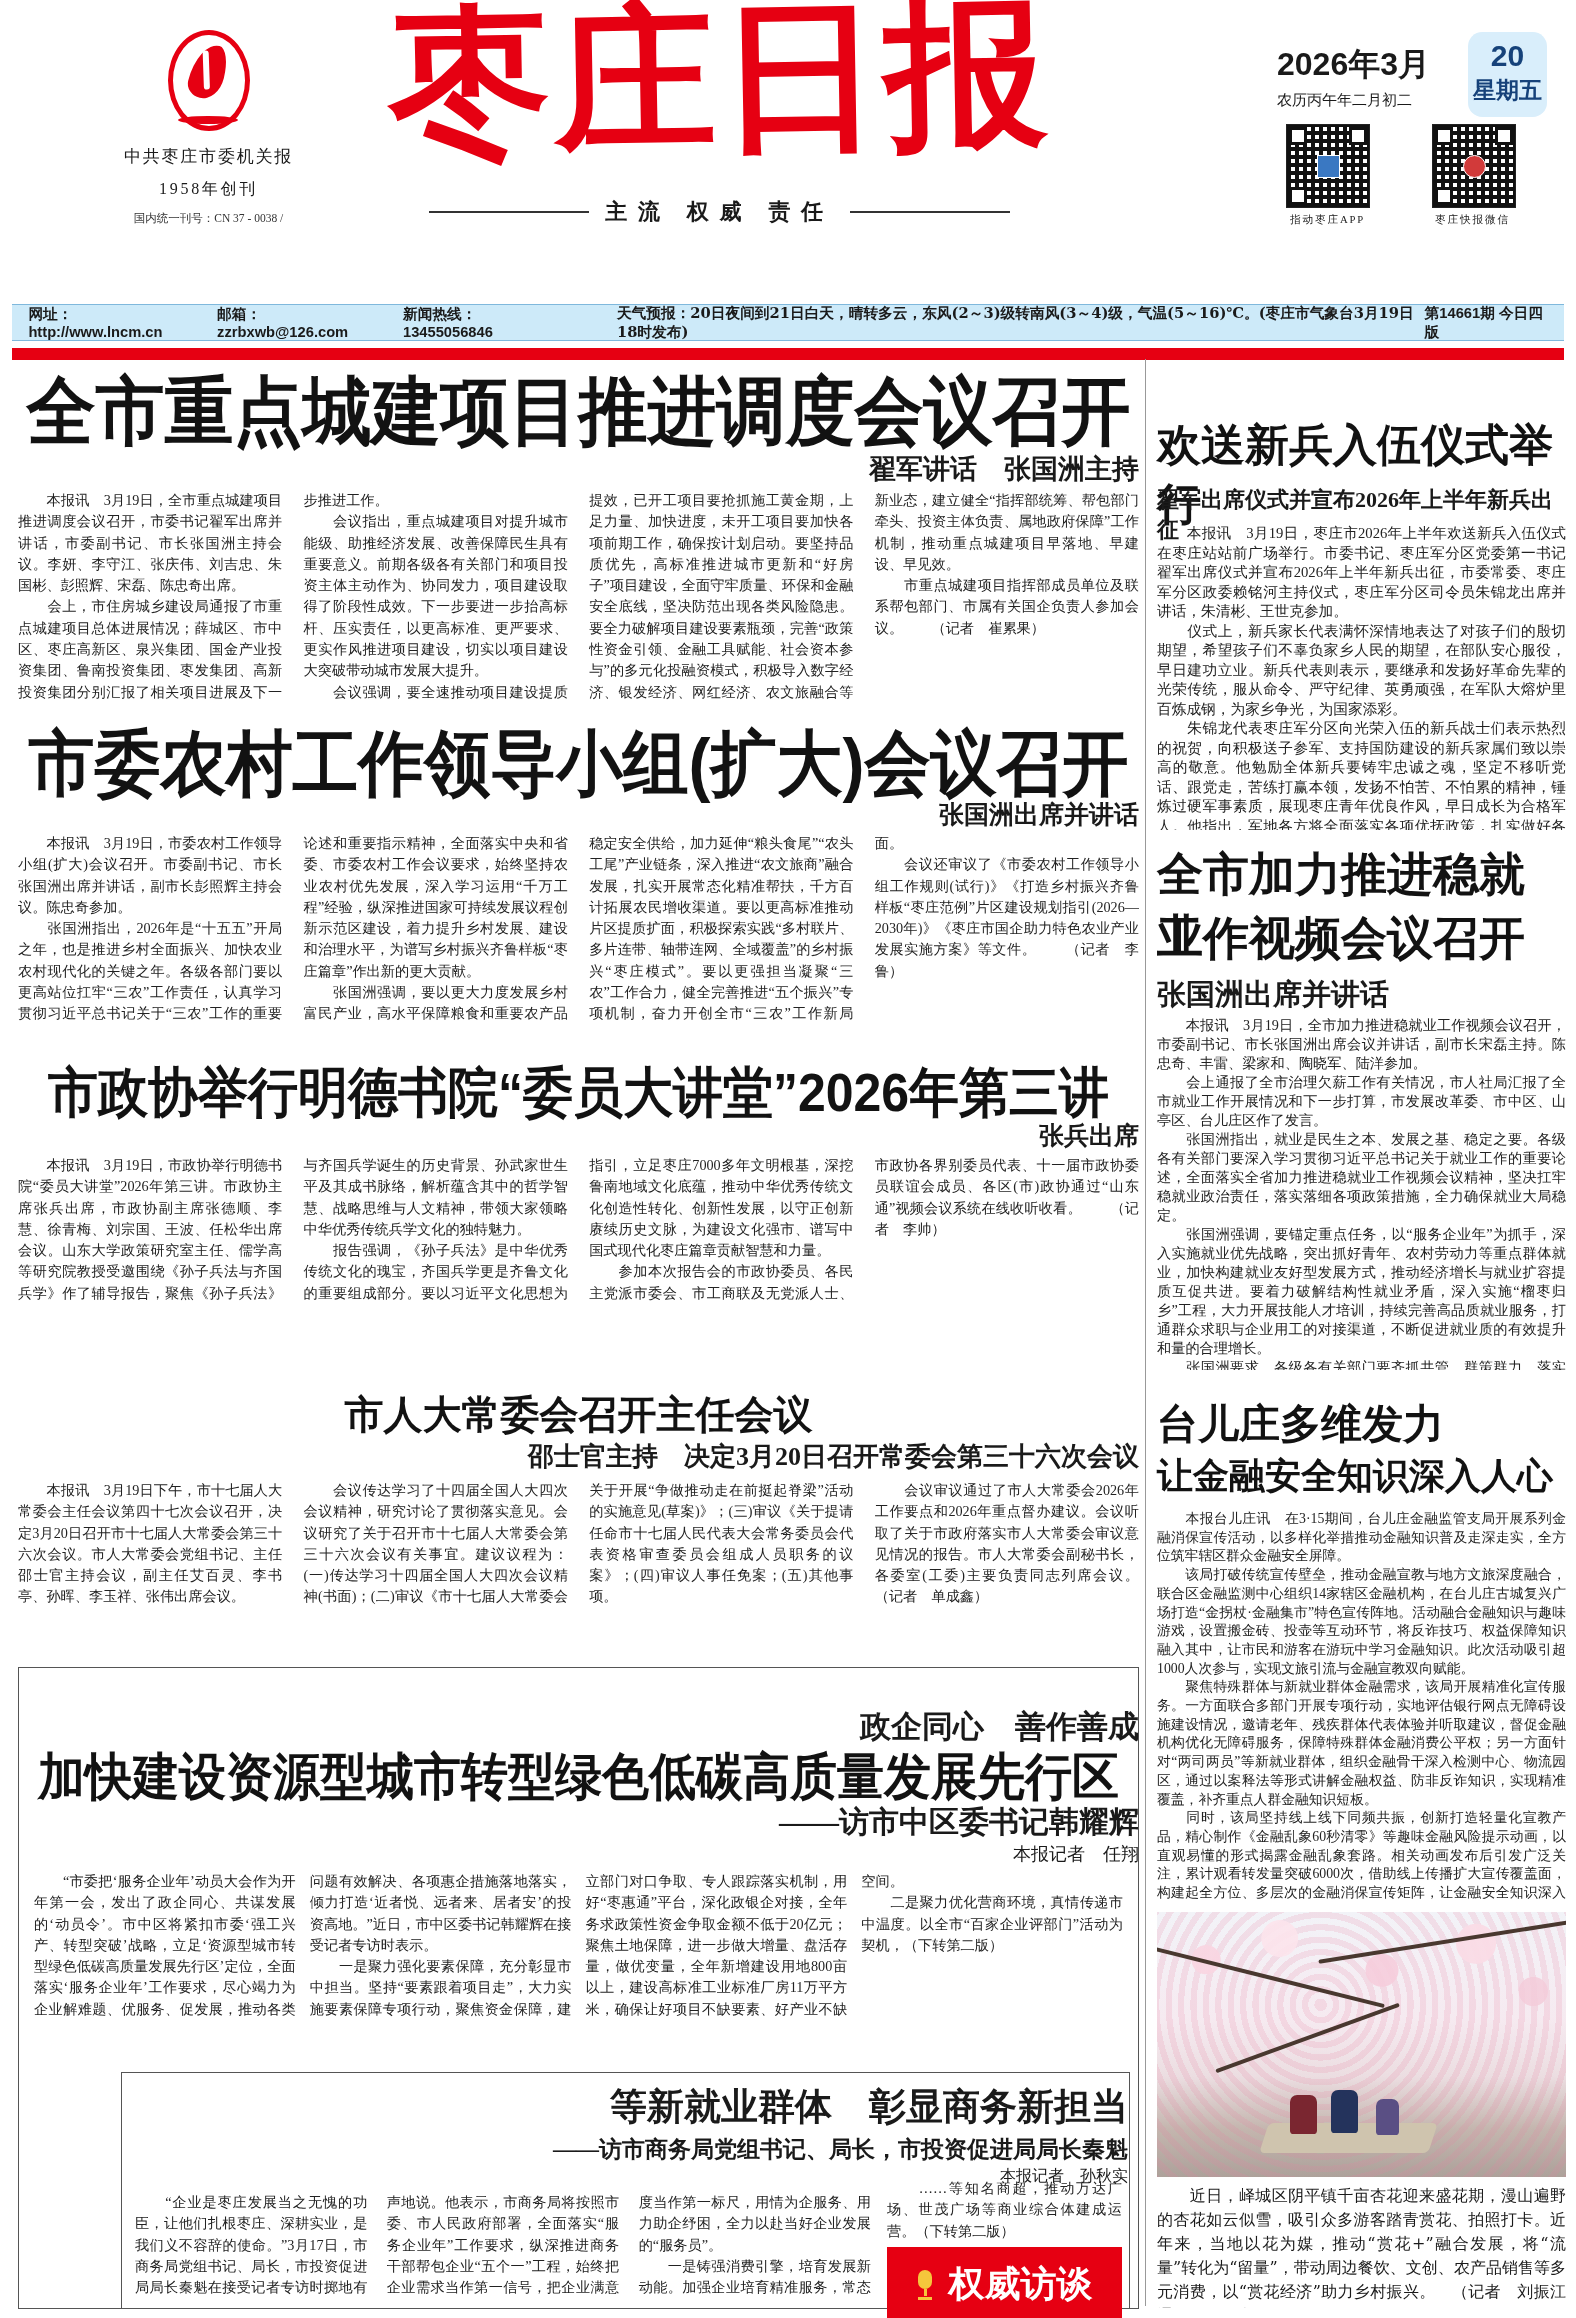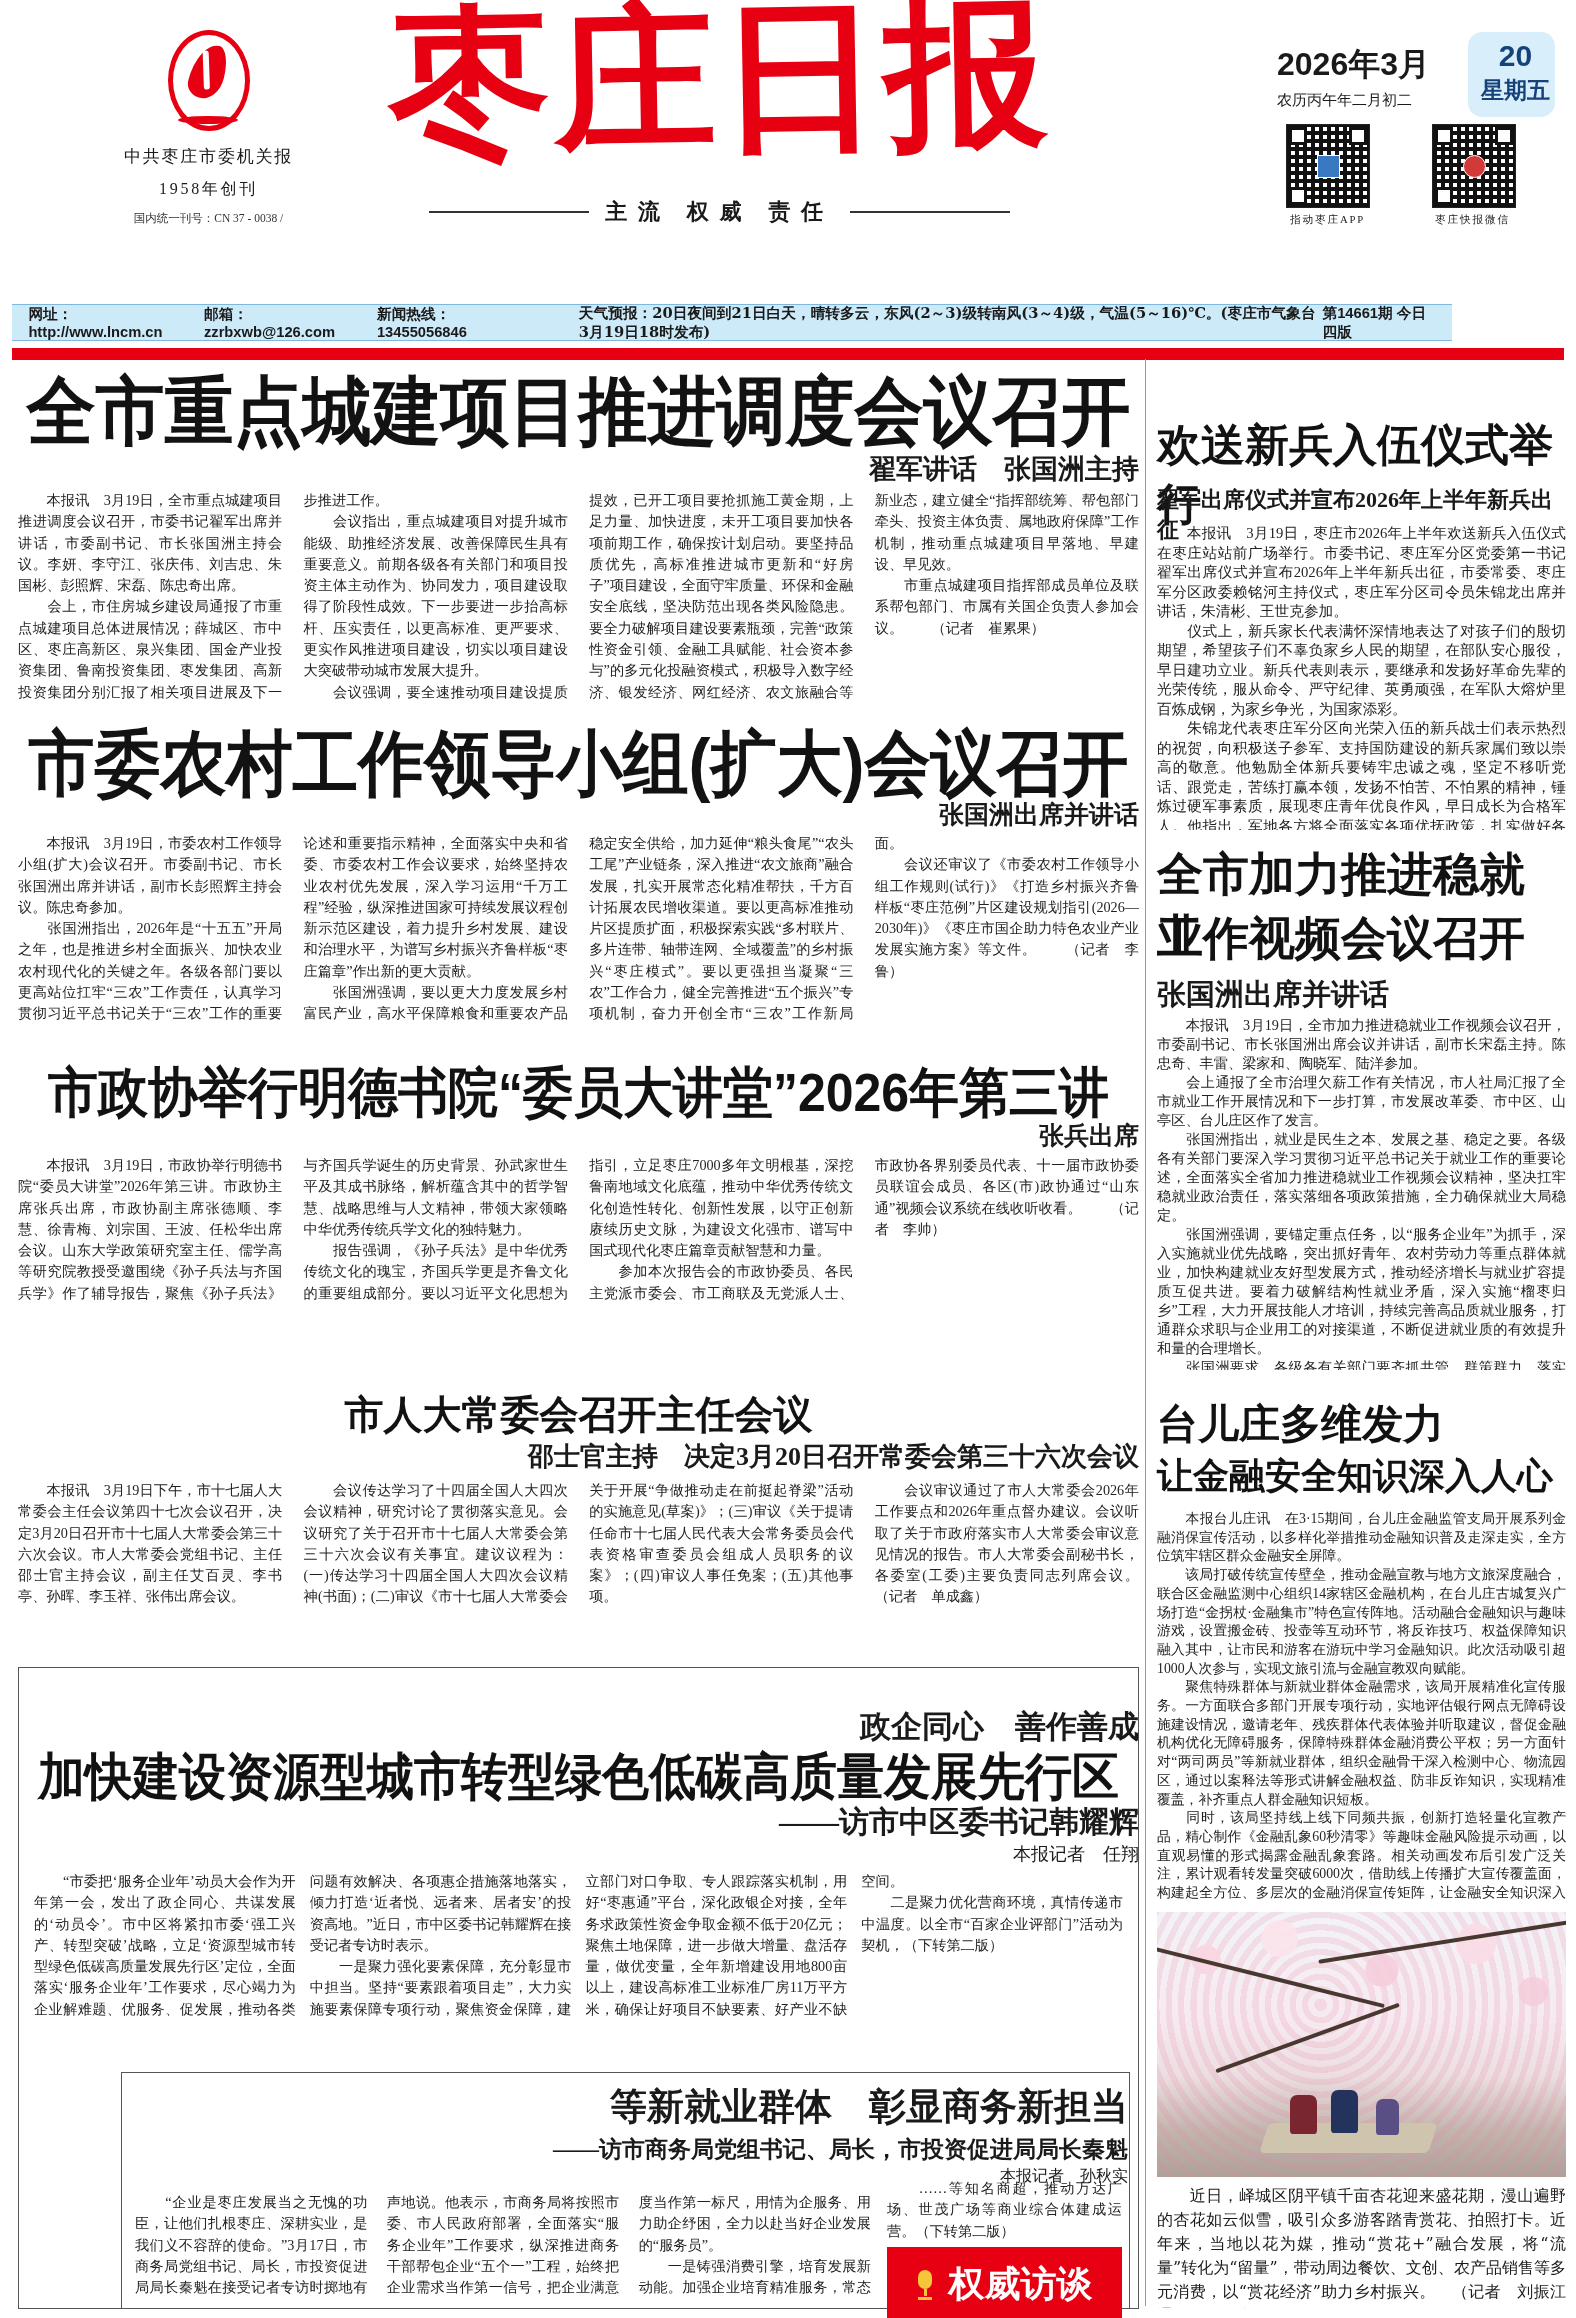--- a/index.html
+++ b/index.html
@@ -26,35 +26,35 @@
 
   .masthead-title{left:373px;top:-16px;width:693px;text-align:center;font-size:162px;line-height:1.15;
       font-weight:bold;color:#e60012;font-family:"DejaVu Serif",serif;transform:rotate(-1deg);letter-spacing:3.6px;}
   .masthead-slogan{left:382px;top:197px;width:675px;display:flex;align-items:center;justify-content:center;
       font-size:22px;font-weight:bold;letter-spacing:10.7px;}
   .masthead-slogan .line{width:160px;height:1.8px;background:#333;margin:0 16px;}
 
   .date-main{left:1277px;top:43px;width:191px;font-size:32px;font-weight:800;}
   .date-lunar{left:1277px;top:91px;width:191px;font-size:15px;}
   .day-box{left:1468px;top:32px;width:79px;height:85px;background:#d9eefb;border-radius:14.2px;
-      color:#16427a;text-align:center;padding-left:8px;}
+      color:#16427a;text-align:center;}
   .day-num{font-size:30px;font-weight:800;margin-top:7.1px;}
   .day-week{font-size:23px;font-weight:800;margin-top:1.8px;}
   .qr{width:82px;height:82px;border:0.9px solid #222;
       background:
         repeating-linear-gradient(0deg,#111 0 3.6px,transparent 3.6px 8px),
         repeating-linear-gradient(90deg,#111 0 3.6px,#fff 3.6px 8px);}
   .qr .fp{position:absolute;width:18px;height:18px;border:3.6px solid #111;background:#fff;box-sizing:border-box;}
   .qr .fp.tl{left:1.8px;top:1.8px;} .qr .fp.tr{right:1.8px;top:1.8px;} .qr .fp.bl{left:1.8px;bottom:1.8px;}
   .qr .badge{position:absolute;left:30px;top:30px;width:21.3px;height:21.3px;border:1.8px solid #fff;}
   .badge-blue{background:#3a78c2;} .badge-red{background:#d23a3a;border-radius:50%;}
   .qr-label{font-size:10.7px;letter-spacing:1.8px;text-align:center;width:85px;}
 
   
-  .infobar{left:12.4px;top:304px;width:1440px;height:37px;background:#cdeaf9;border-top:1.8px solid #7fb8dc;
+  .infobar{left:12.4px;top:304px;width:1552px;height:37px;background:#cdeaf9;border-top:1.8px solid #7fb8dc;
       border-bottom:1.8px solid #7fb8dc;display:flex;align-items:center;font-size:14.7px;font-weight:bold;
       box-sizing:border-box;padding:0 16px;}
   .infobar .gap{margin-left:23px;}
   .infobar .weather{margin-left:62px;font-family:"DejaVu Serif",serif;font-weight:bold;}
   .infobar .issue{margin-left:auto;}
   .redband{left:12.4px;top:348px;width:1552px;height:11.5px;background:#e60012;}
 
   
   .headline{left:18px;width:1121px;text-align:center;font-weight:900;color:#121212;
       font-family:"Liberation Sans","DejaVu Sans",sans-serif;transform:scaleY(1.08);transform-origin:top;}

